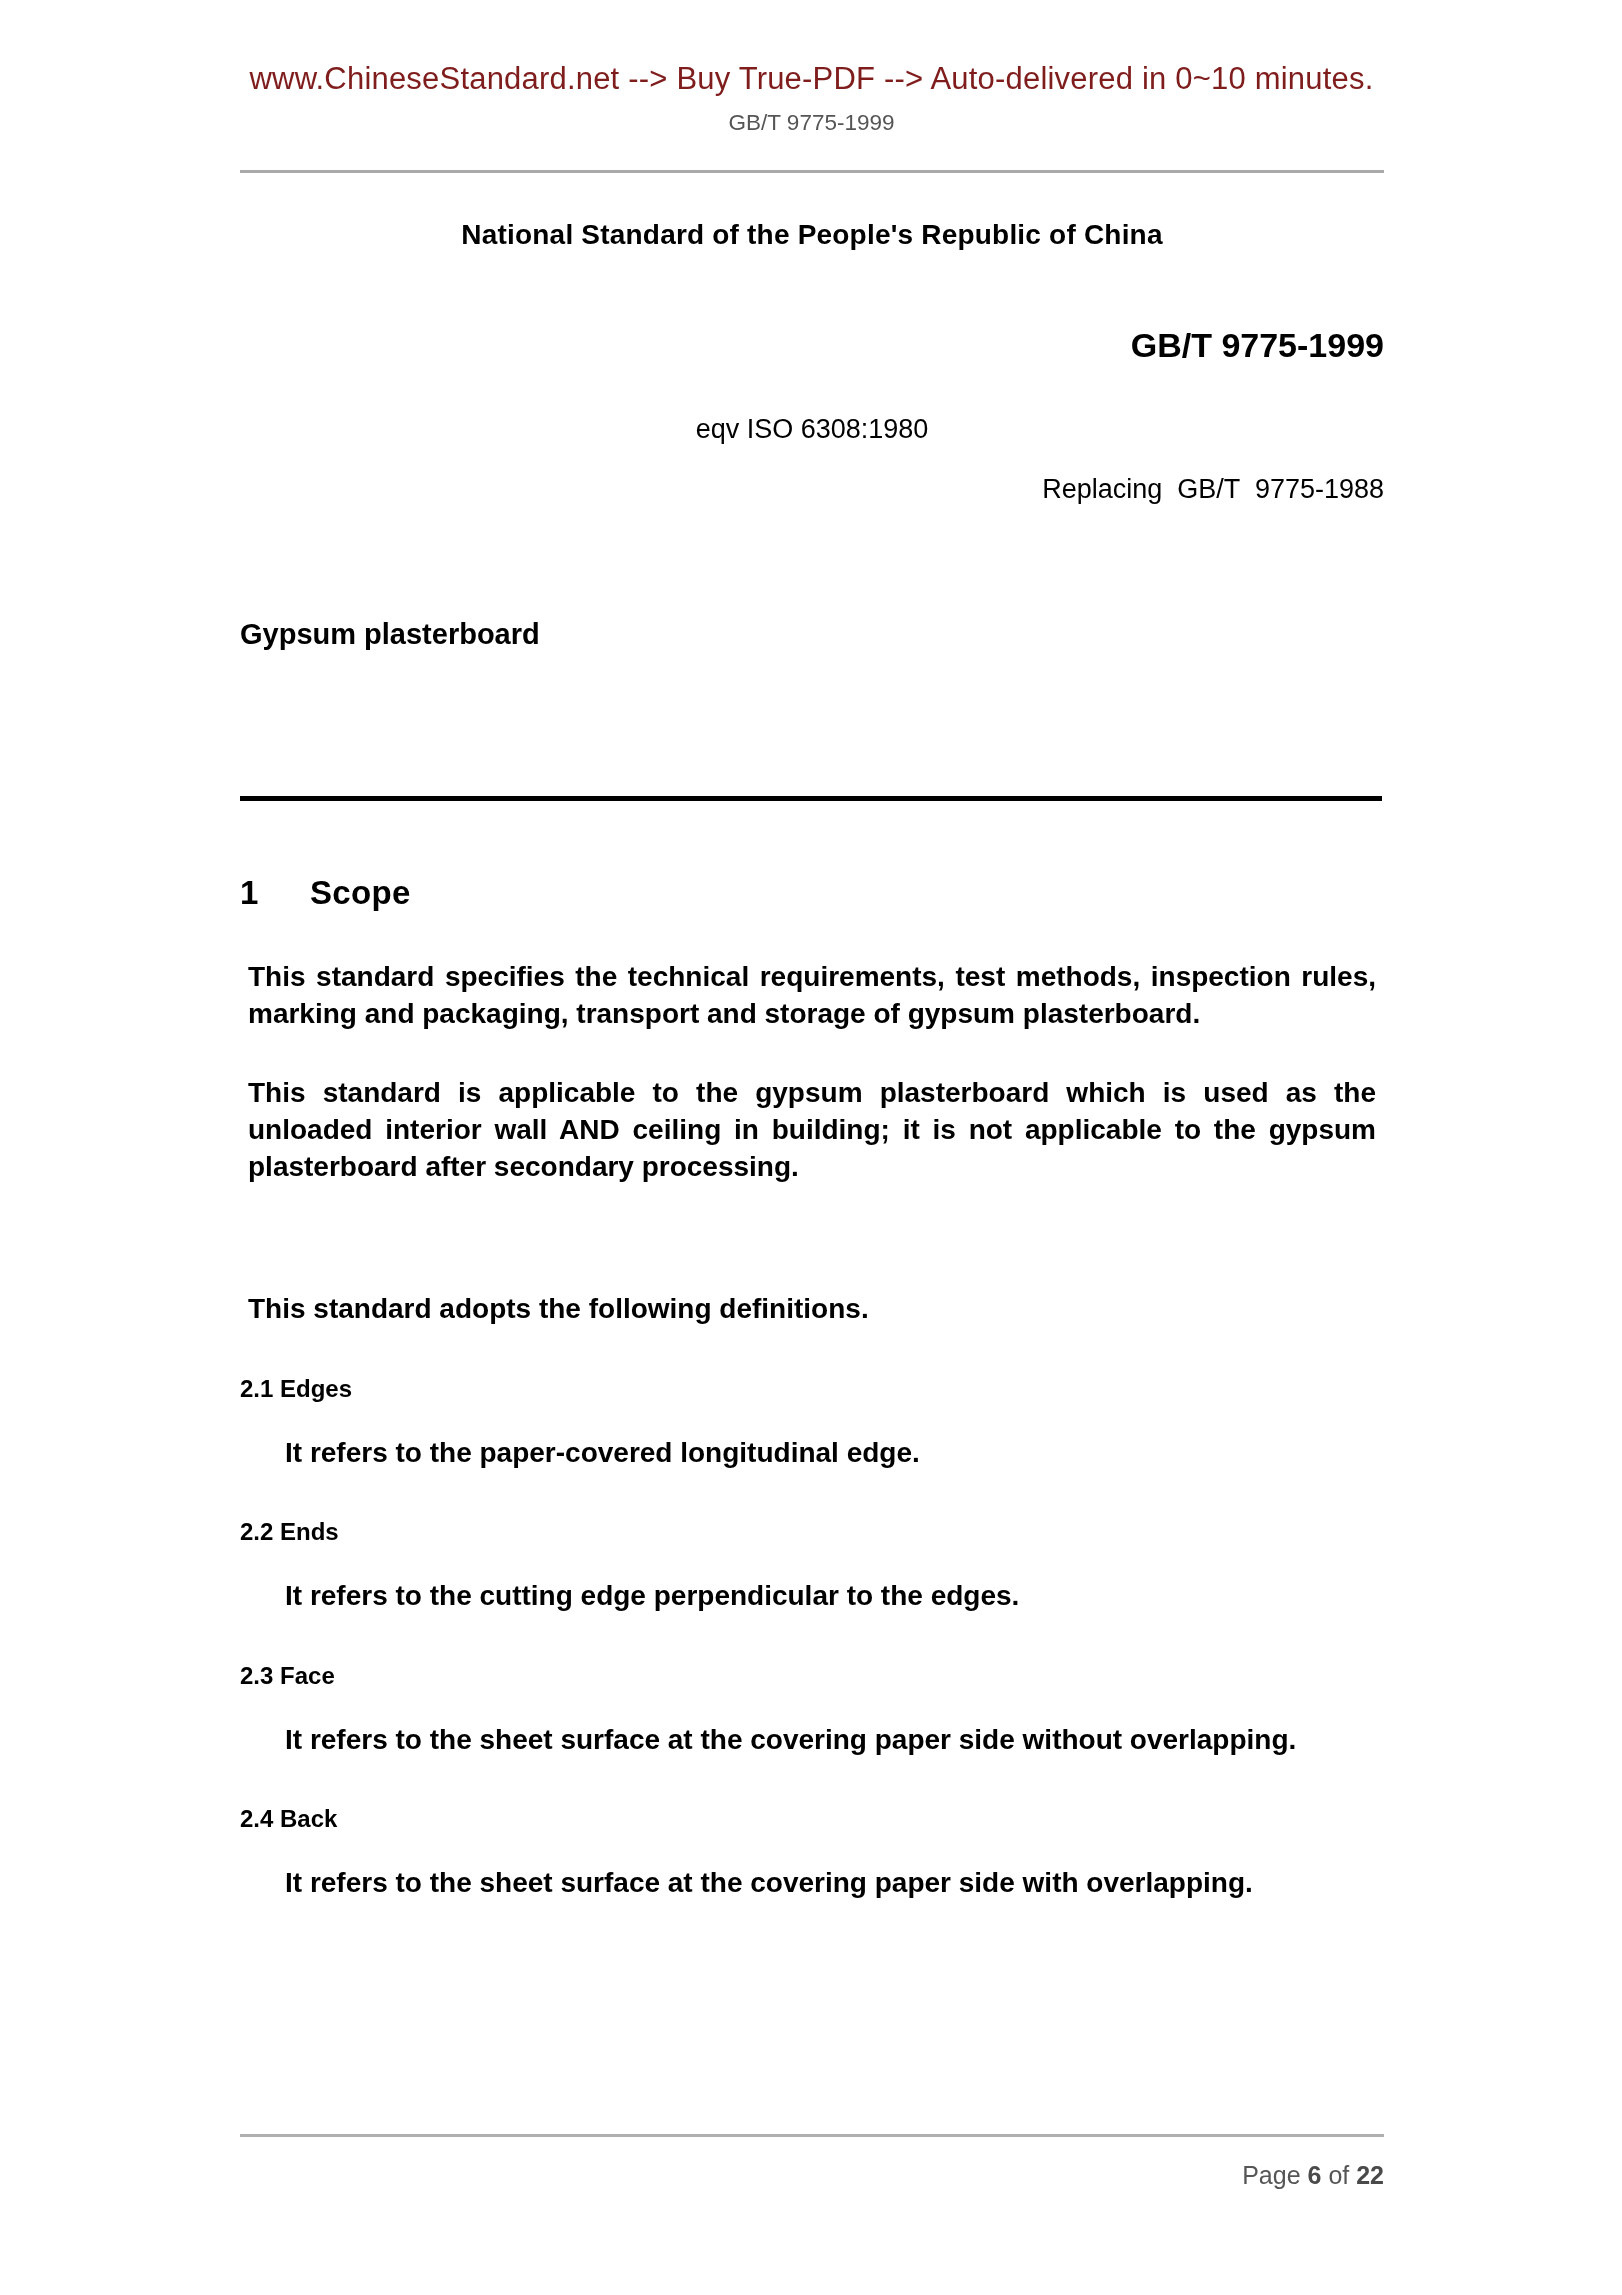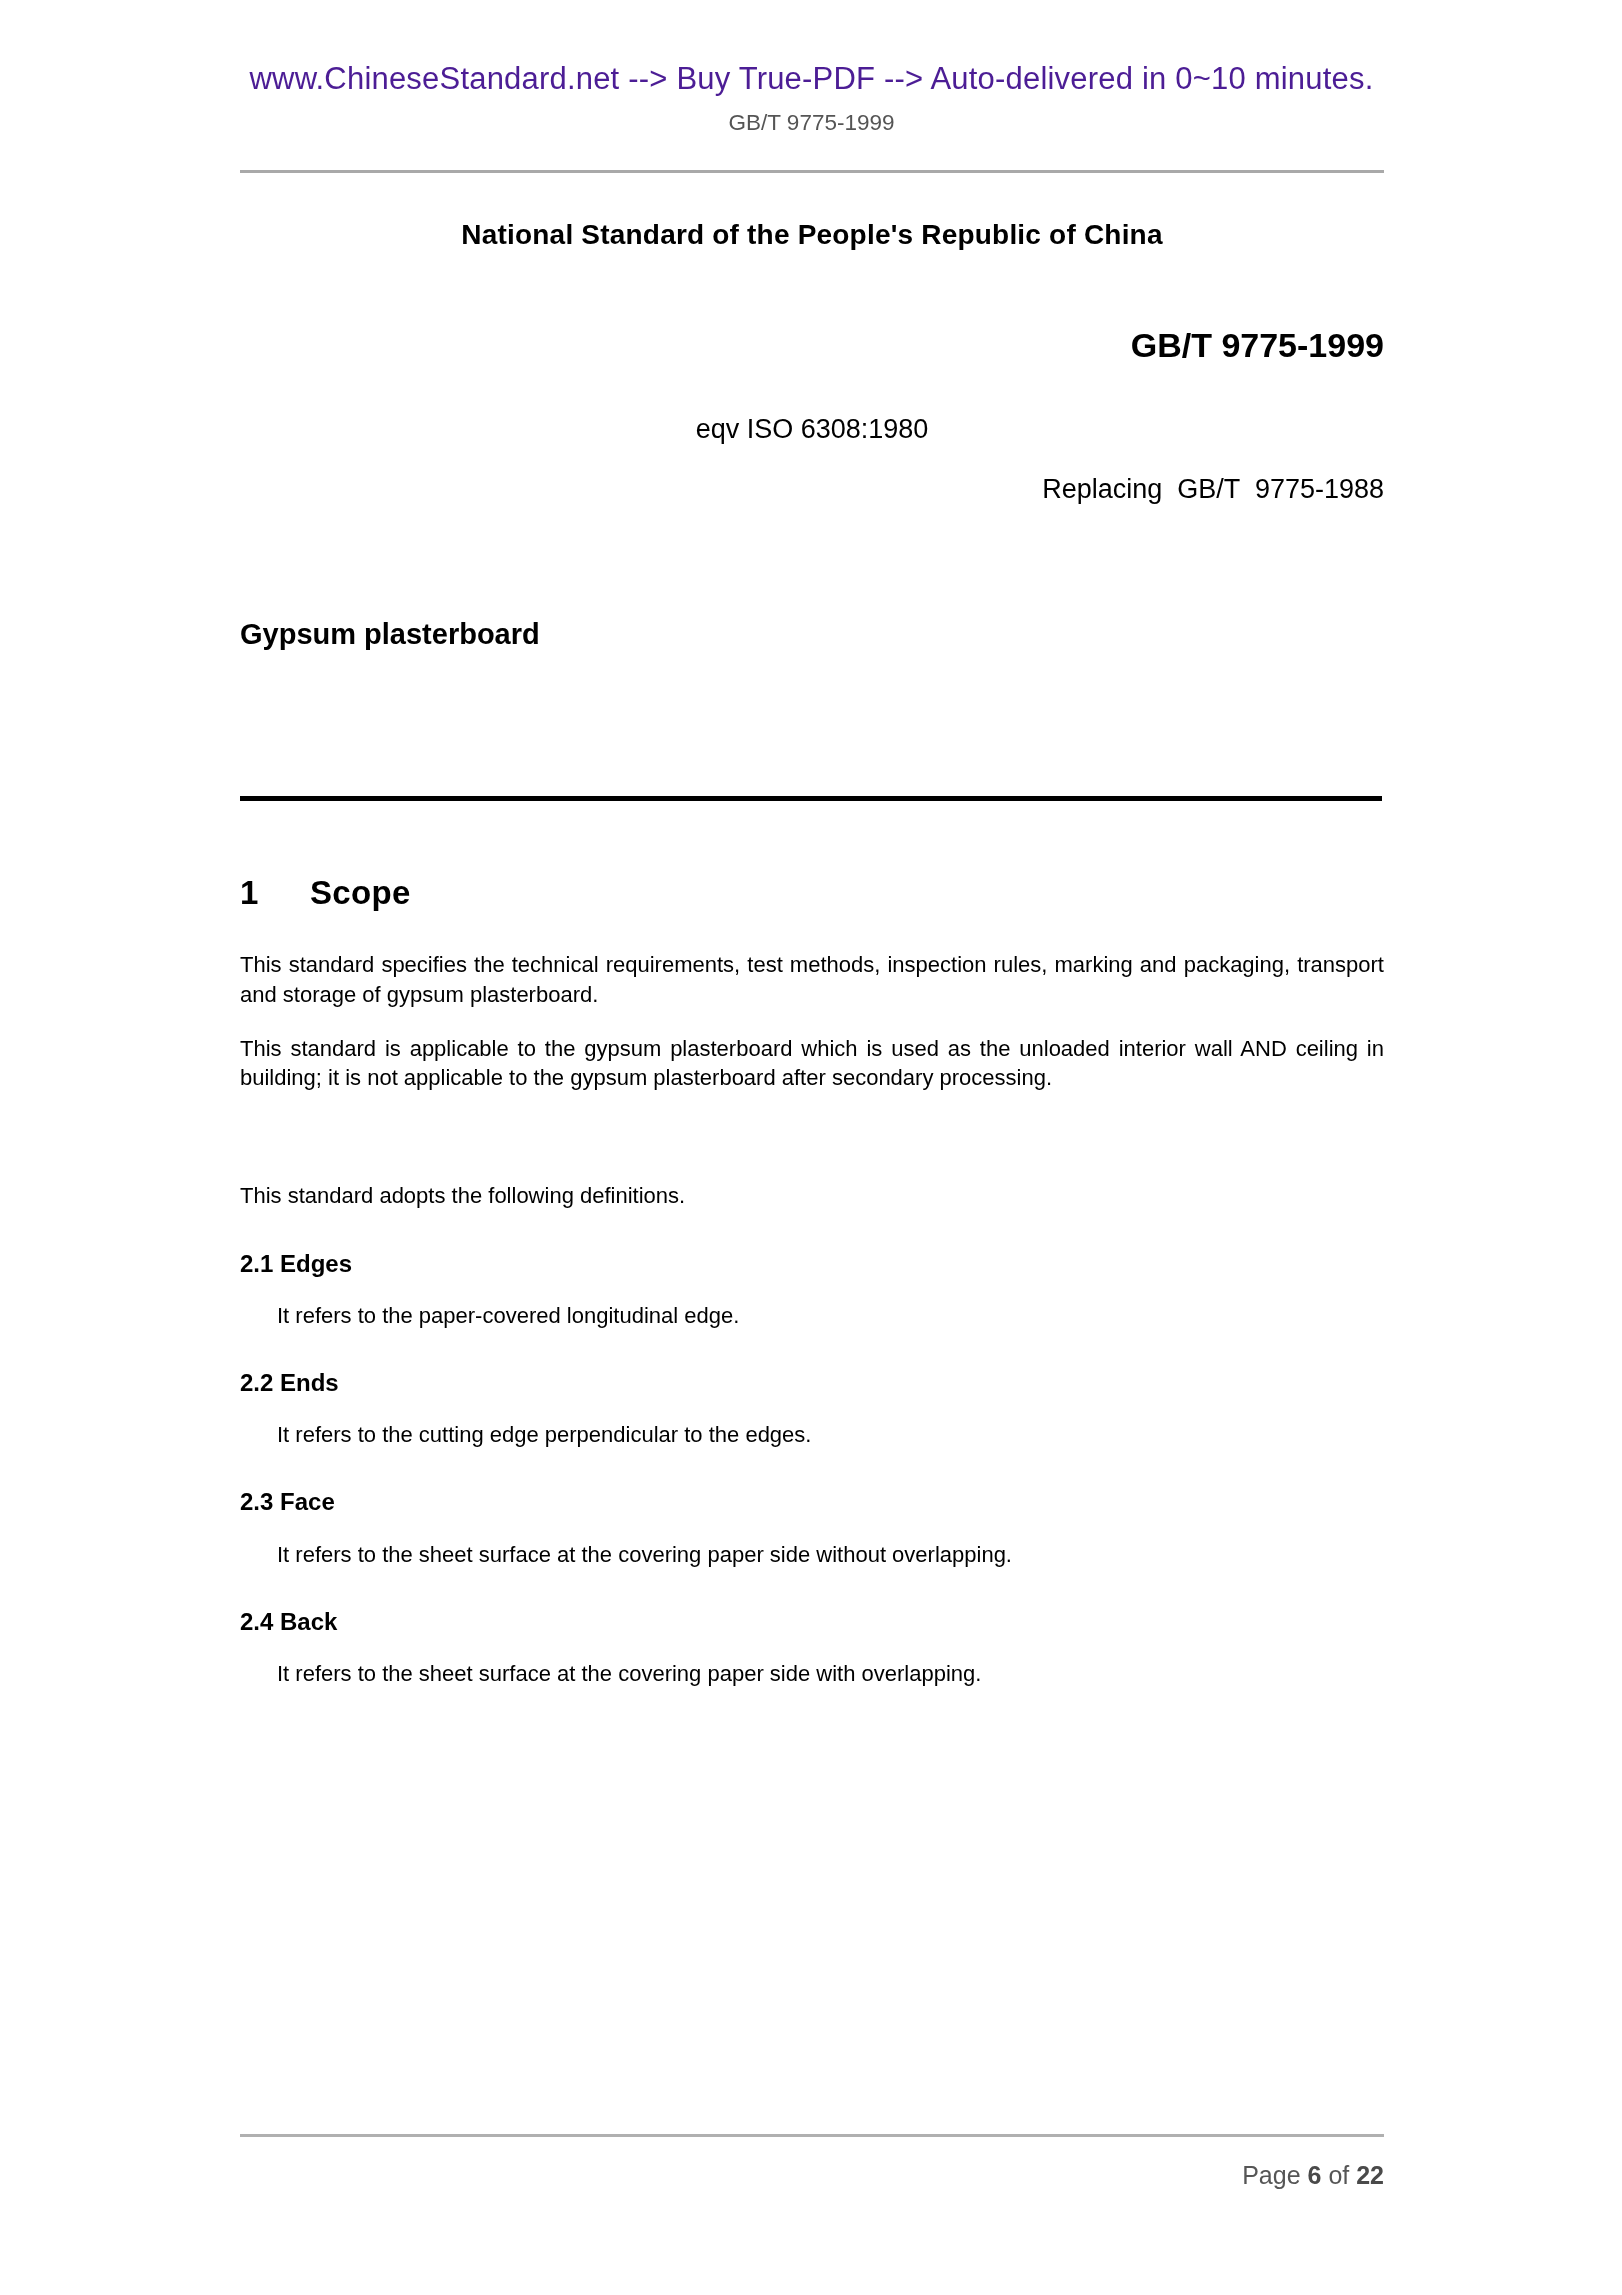--- a/index.html
+++ b/index.html
@@ -24,21 +24,21 @@
   
   .wm-header {
     position: absolute;
     left: 0;
     top: 62px;
     width: 1623px;
     text-align: center;
   }
   .wm-line1 {
     font-size: 31px;
-    color: #4c1d95;
+    color: #7f1d1d;
     letter-spacing: 0.2px;
     line-height: 1.1;
     white-space: nowrap;
   }
   .wm-line2 {
     margin-top: 15px;
     font-size: 22.5px;
     color: #555555;
     line-height: 1.1;
   }
@@ -119,25 +119,26 @@
     display: inline-block;
     width: 70px;
   }
   h3.subsec {
     margin: 0;
     font-size: 24px;
     font-weight: bold;
     line-height: 1.3;
   }
   p.body {
-    margin: 0;
-    font-size: 22px;
+    margin: 8px;
+    font-size: 28px;
     line-height: 1.33;
     text-align: justify;
     text-justify: inter-word;
+    font-weight: bold;
   }
   p.body.indent {
     padding-left: 37px;
   }
   .gap-sec-top   { height: 52px; }
   .gap-after-h2  { height: 37px; }
   .gap-para      { height: 25px; }
   .gap-before-h3 { height: 37px; }
   .gap-after-h3  { height: 22px; }
 

